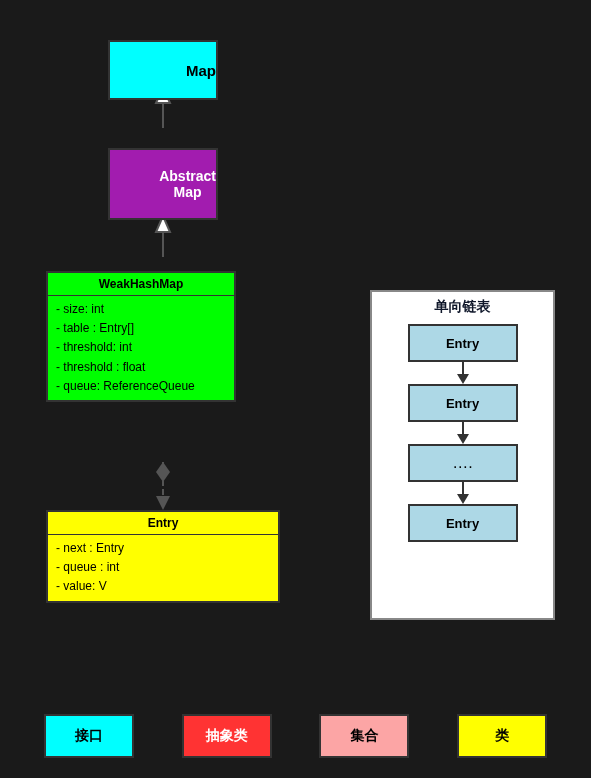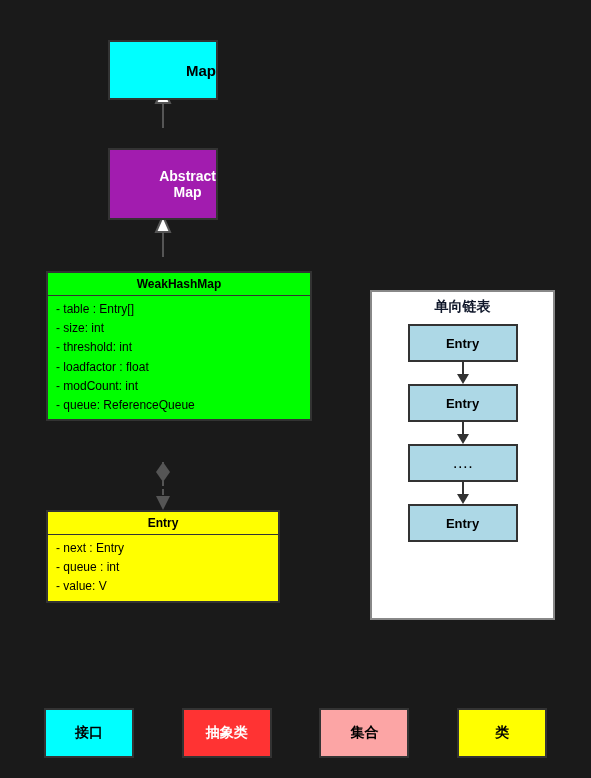--- a/index.html
+++ b/index.html
@@ -129,21 +129,21 @@
       justify-content: space-around;
     }
     .legend-item {
       display: flex;
       flex-direction: column;
       align-items: center;
       gap: 6px;
     }
     .legend-box {
       width: 90px;
-      height: 50px;
+      height: 44px;
       border: 2px solid #333;
       display: flex;
       align-items: center;
       justify-content: center;
       font-size: 14px;
       font-weight: bold;
     }
   </style>
 </head>
 <body>
@@ -166,28 +166,27 @@
   </svg>
 
   <div class="box box-cyan" style="left:108px; top:40px; width:110px; height:60px; font-size:15px;">
     <span>Map</span>
   </div>
 
   <div class="box box-red" style="left:108px; top:148px; width:110px; height:72px; font-size:14px;">
     <span>Abstract<br>Map</span>
   </div>
 
-  <div class="box-multiline box-green" style="left:46px; top:271px; width:266px;">
+  <div class="box-multiline box-green" style="left:46px; top:271px; width:190px;">
     <div class="box-header">WeakHashMap</div>
     <div class="box-body">
+      <div>- size: int</div>
       <div>- table : Entry[]</div>
-      <div>- size: int</div>
       <div>- threshold: int</div>
-      <div>- loadfactor : float</div>
-      <div>- modCount: int</div>
+      <div>- threshold : float</div>
       <div>- queue: ReferenceQueue</div>
     </div>
   </div>
 
   <div class="box-multiline box-yellow" style="left:46px; top:510px; width:234px;">
     <div class="box-header">Entry</div>
     <div class="box-body">
       <div>- next : Entry</div>
       <div>- queue : int</div>
       <div>- value: V</div>

